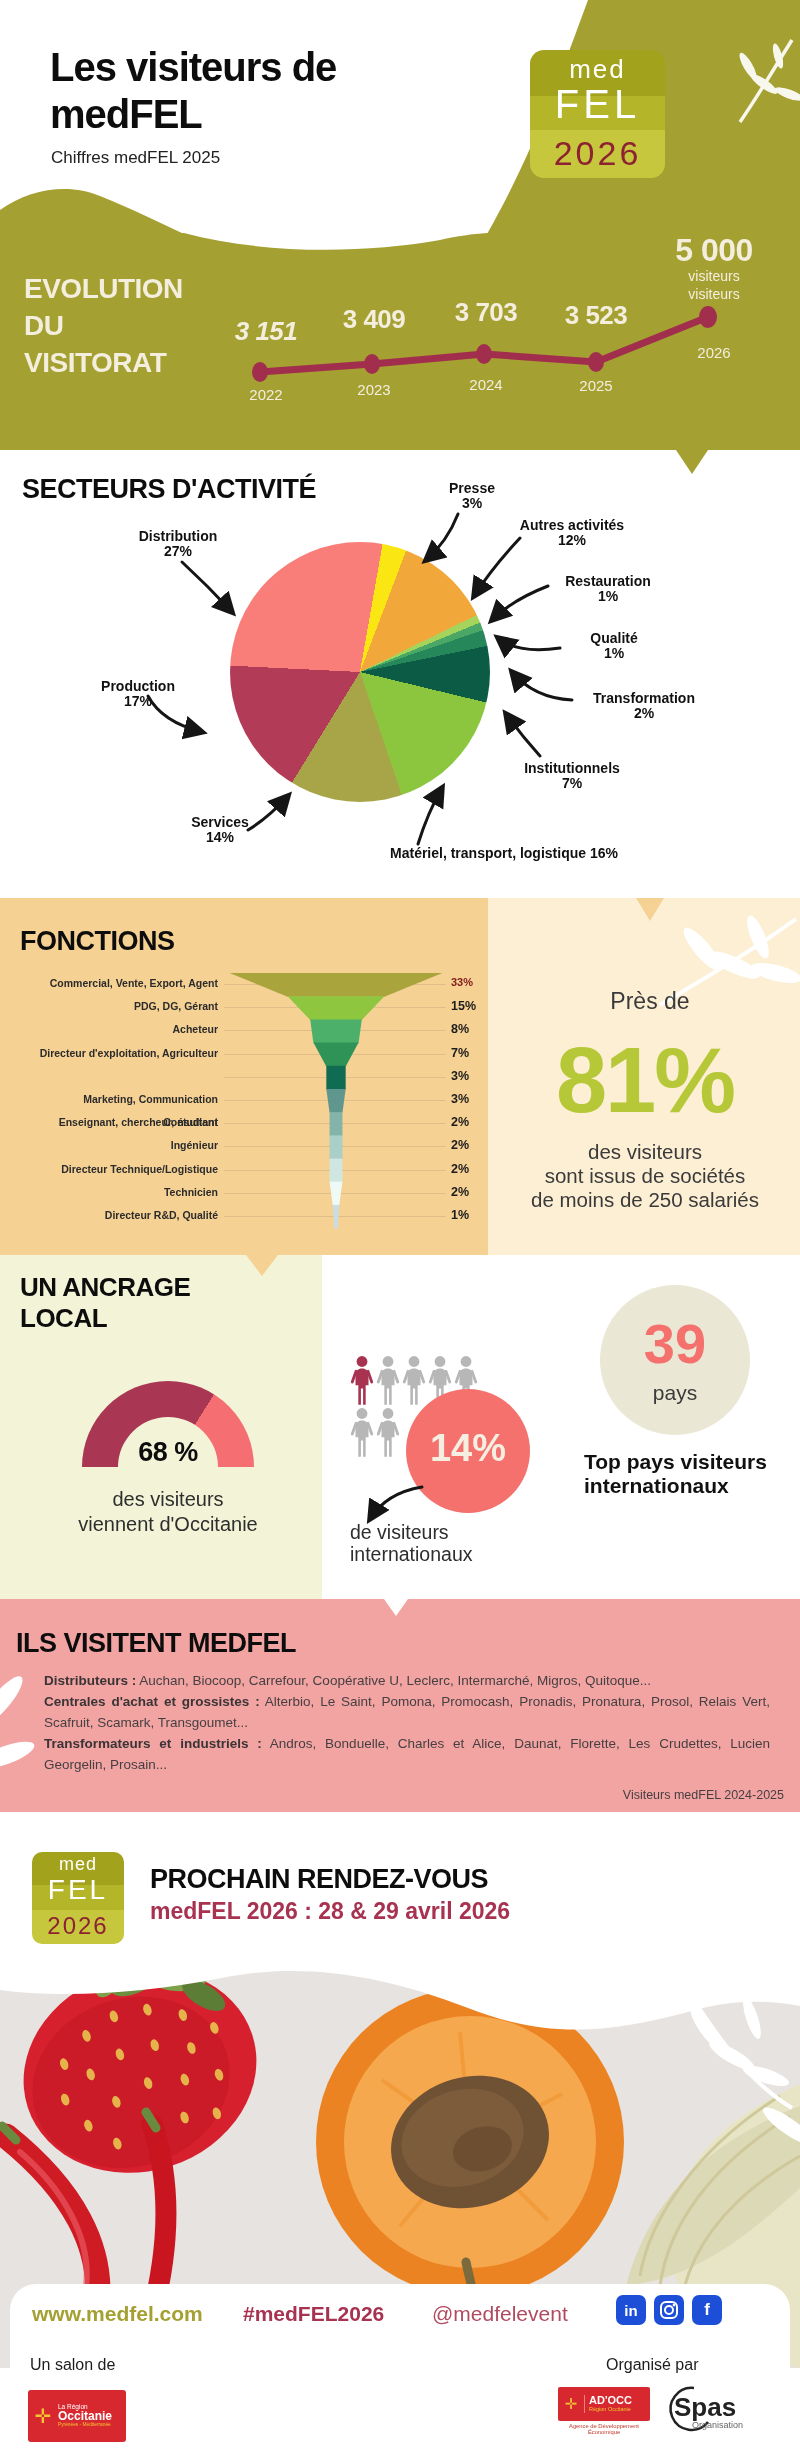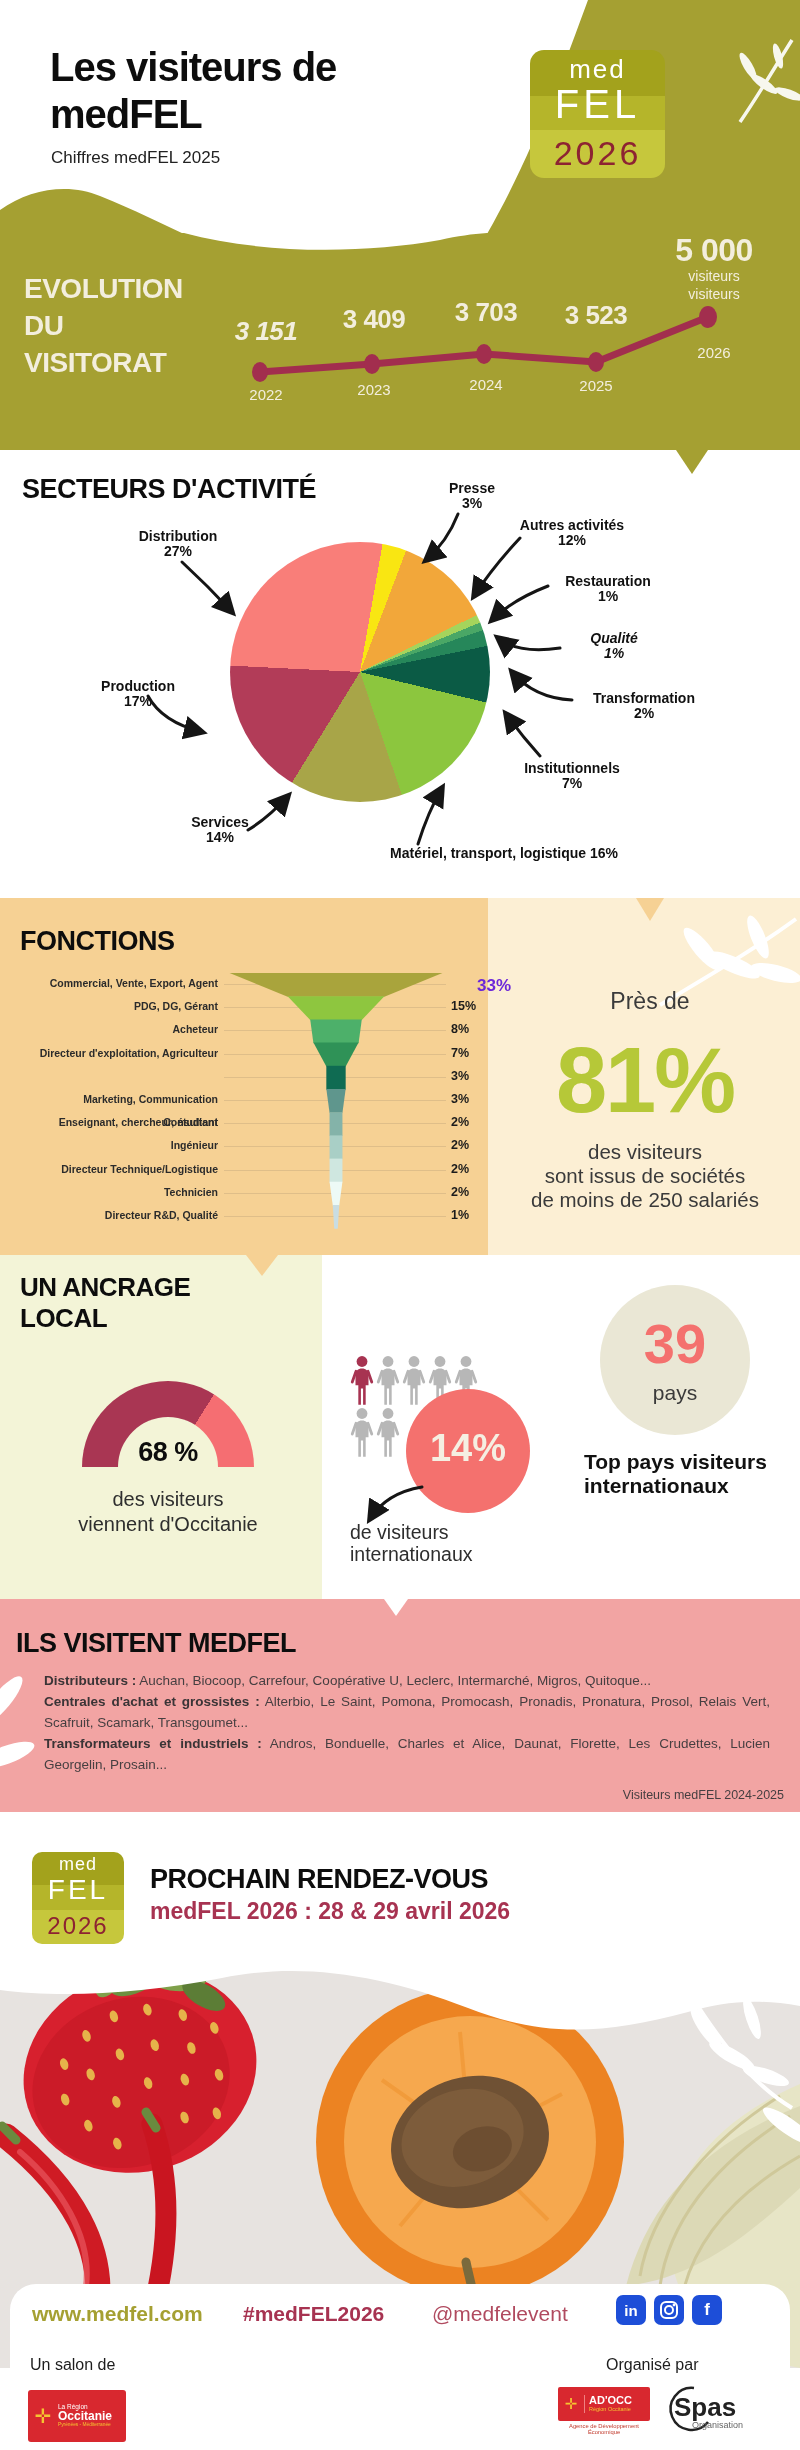--- a/index.html
+++ b/index.html
@@ -104,21 +104,21 @@
       <div>3%</div>
     </div>
   <div class="abs plabel" style="left:492px;top:518px;width:160px;">
     <div>Autres activités</div>
       <div>12%</div>
     </div>
   <div class="abs plabel" style="left:538px;top:574px;width:140px;">
     <div>Restauration</div>
       <div>1%</div>
     </div>
-  <div class="abs plabel" style="left:554px;top:631px;width:120px;font-style:italic;">
+  <div class="abs plabel" style="left:554px;top:631px;width:120px;">
     <div>Qualité</div>
       <div>1%</div>
     </div>
   <div class="abs plabel" style="left:564px;top:691px;width:160px;">
     <div>Transformation</div>
       <div>2%</div>
     </div>
   <div class="abs plabel" style="left:492px;top:761px;width:160px;">
     <div>Institutionnels</div>
       <div>7%</div>
@@ -150,21 +150,21 @@
       <ellipse cx="104" cy="60" rx="8" ry="28" transform="rotate(-66 104 60)"></ellipse>
       <ellipse cx="128" cy="32" rx="7" ry="23" transform="rotate(-22 128 32)"></ellipse>
       <ellipse cx="146" cy="68" rx="8" ry="26" transform="rotate(-76 146 68)"></ellipse>
     </g>
   </svg>
 
   <div class="abs hd" style="left:20px;top:926px;font-size:27px;">FONCTIONS</div>
   <div id="funnel-labels" class="abs" style="left:0;top:0;width:800px;height:0;">
       <div class="abs" style="left: 224px; top: 984px; width: 222px; height: 1px; background: rgba(60, 60, 60, 0.12);"></div>
       <div class="abs" style="left: 0px; top: 977px; width: 218px; text-align: right; font-size: 10.5px; font-weight: 700; color: rgb(43, 43, 43);">Commercial, Vente, Export, Agent</div>
-      <div class="abs" style="left: 451px; top: 976px; width: 44px; font-size: 17px; font-weight: 800; color: #6d28d9; margin-left: 26px;">33%</div>
+      <div class="abs" style="left: 451px; top: 976px; width: 44px; font-size: 11px; font-weight: 800; color: #7f1d1d;">33%</div>
       <div class="abs" style="left: 224px; top: 1007.2px; width: 222px; height: 1px; background: rgba(60, 60, 60, 0.12);"></div>
       <div class="abs" style="left: 0px; top: 1000.2px; width: 218px; text-align: right; font-size: 10.5px; font-weight: 700; color: rgb(43, 43, 43);">PDG, DG, Gérant</div>
       <div class="abs" style="left: 451px; top: 999.2px; width: 44px; font-size: 12.5px; font-weight: 800; color: rgb(28, 28, 28);">15%</div>
       <div class="abs" style="left: 224px; top: 1030.4px; width: 222px; height: 1px; background: rgba(60, 60, 60, 0.12);"></div>
       <div class="abs" style="left: 0px; top: 1023.4px; width: 218px; text-align: right; font-size: 10.5px; font-weight: 700; color: rgb(43, 43, 43);">Acheteur</div>
       <div class="abs" style="left: 451px; top: 1022.4px; width: 44px; font-size: 12.5px; font-weight: 800; color: rgb(28, 28, 28);">8%</div>
       <div class="abs" style="left: 224px; top: 1053.6px; width: 222px; height: 1px; background: rgba(60, 60, 60, 0.12);"></div>
       <div class="abs" style="left: 0px; top: 1046.6px; width: 218px; text-align: right; font-size: 10.5px; font-weight: 700; color: rgb(43, 43, 43);">Directeur d'exploitation, Agriculteur</div>
       <div class="abs" style="left: 451px; top: 1045.6px; width: 44px; font-size: 12.5px; font-weight: 800; color: rgb(28, 28, 28);">7%</div>
       <div class="abs" style="left: 224px; top: 1076.8px; width: 222px; height: 1px; background: rgba(60, 60, 60, 0.12);"></div>

